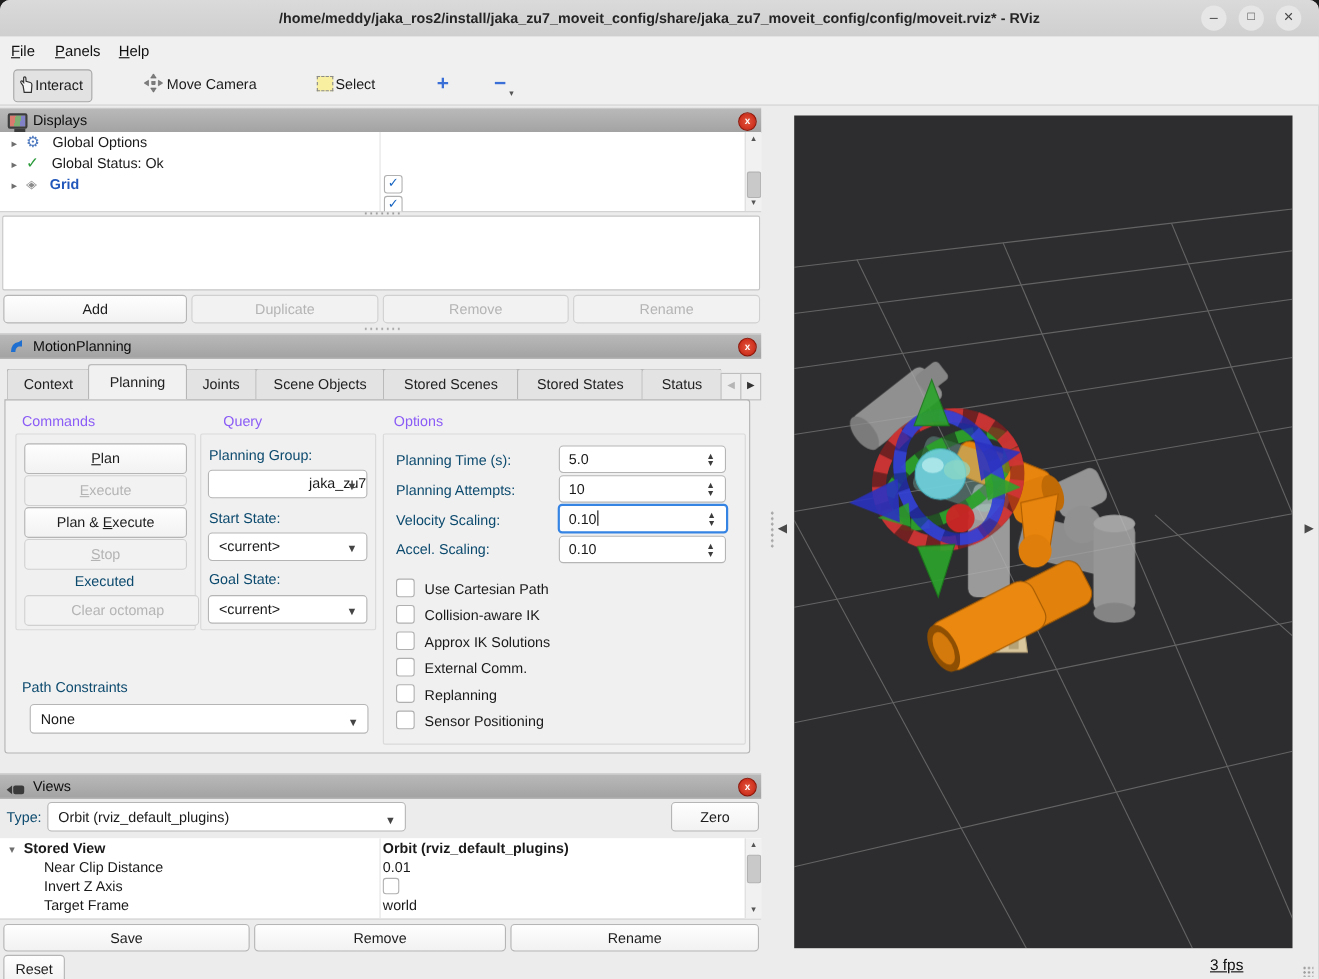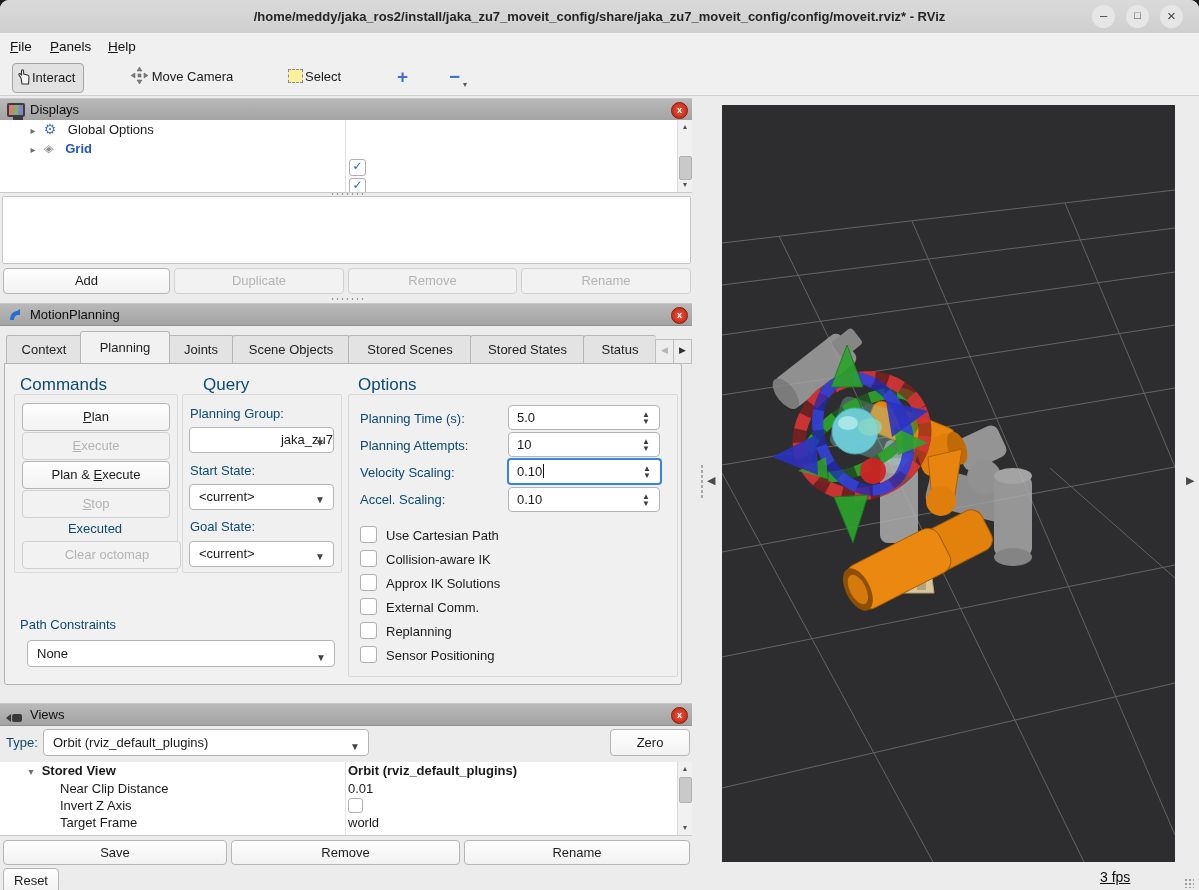--- a/index.html
+++ b/index.html
@@ -25,21 +25,21 @@
   .hdots{height:4px;background-image:radial-gradient(#9a9a9a 1px,transparent 1.2px);background-size:5px 4px;}
   .select-swatch{display:inline-block;width:13px;height:12px;background:#f8f0a0;border:1.4px dashed #8a8a8a;vertical-align:-2px;margin-right:2px;}
   .blue-glyph{color:#3a6fd8;font-weight:bold;font-size:19px;}
   
   .panel-header{height:21px;background:linear-gradient(#b9b9b9,#a3a3a3);border-top:1px solid #c6c6c6;
     border-bottom:1px solid #8f8f8f;}
   .panel-title{font-size:13px;color:#0d0d0d;line-height:21px;}
   .closebtn{width:15px;height:15px;border-radius:50%;background:radial-gradient(#e5573f,#c21e0e);
     border:1px solid #8e1608;color:#fff;font-size:9px;font-weight:bold;text-align:center;line-height:14px;top:3px;}
   .white-area{background:#fff;border-bottom:1px solid #c9c9c9;}
-  .tree-row{height:19px;line-height:19px;white-space:nowrap;margin-left:20px;}
+  .tree-row{height:19px;line-height:19px;white-space:nowrap;}
   .expand-icon{display:inline-block;width:14px;color:#6e6e6e;font-size:10px;text-align:center;}
   .blue-item{color:#2157ba;font-weight:bold;}
   .cb{width:15px;height:15px;border:1px solid #b0b0b0;border-radius:3px;background:#fff;
     text-align:center;line-height:13px;font-size:12px;}
   .cb.checked::after{content:"✓";color:#1966c2;font-weight:bold;}
   .colsep{width:1px;background:#e3e3e3;}
   
   .vscroll{width:14px;background:#f1f1f1;border-left:1px solid #dcdcdc;}
   .sb-btn{left:0;width:14px;height:14px;color:#555;font-size:7px;text-align:center;line-height:14px;}
   .sb-thumb{left:1px;width:11px;background:#c9c9c9;border:1px solid #b2b2b2;border-radius:2px;}
@@ -54,21 +54,21 @@
   .spin .updown{position:absolute;right:6px;top:1px;bottom:1px;width:14px;color:#3c3c3c;font-size:8px;
     display:flex;flex-direction:column;justify-content:center;line-height:7px;text-align:center;}
   .caret{display:inline-block;width:1px;height:14px;background:#111;vertical-align:-2px;margin-left:1px;}
   
   .tab{top:8px;height:27px;line-height:27px;background:#e3e3e3;border:1px solid #b6b6b6;border-bottom:none;
     text-align:center;font-size:13px;color:#222;border-radius:3px 3px 0 0;}
   .tab.active{top:4px;height:31px;line-height:31px;background:#f1f1f1;z-index:3;}
   .tabscroll{top:12px;height:23px;width:17px;background:#ededed;border:1px solid #bdbdbd;
     text-align:center;line-height:21px;font-size:9px;color:#333;}
   .groupbox{border:1px solid #d9d9d9;border-radius:2px;background:#f0f0f0;}
-  .sec-label{font-size:17px;color:#0c4a6e;}
+  .sec-label{font-size:13px;color:#8b5cf6;}
   .fld-label{font-size:13px;color:#0c4a6e;white-space:nowrap;}
   .cbrow{height:24px;line-height:17px;white-space:nowrap;}
   .cbrow .cb{display:inline-block;vertical-align:-3px;margin-right:9px;}
   
   .viewport{left:722px;top:105px;width:453px;height:757px;background:#2d2d2f;}
   .edge-arrow{color:#4a4a4a;font-size:11px;}
   .fps{font-size:14px;color:#0c0c0c;}
   .grip{width:10px;height:10px;background-image:radial-gradient(#9d9d9d 1px,transparent 1.2px);background-size:4px 4px;}
   
   .monitor-icon{width:14px;height:10px;border:2px solid #3c3c3c;border-radius:2px;
@@ -127,20 +127,25 @@
     <span class="abs monitor-icon" style="left:7px;top:4px;"></span>
     <span class="abs panel-title" style="left:30px;">Displays</span>
     <span class="abs closebtn" style="left:671px;">x</span>
   </div>
   <div class="abs white-area" style="left:0;top:120px;width:692px;height:72px;overflow:hidden;">
     <div class="abs colsep" style="left:345px;top:0;height:72px;"></div>
     <div class="tree-row">
       <span style="margin-left:6px;" class="expand-icon">▸</span>
       <span class="gear-icon">⚙</span>
       <span style="margin-left:8px;">Global Options</span>
+    </div>
+    <div class="tree-row">
+      <span style="margin-left:6px;" class="expand-icon">▸</span>
+      <span class="check-icon">✓</span>
+      <span style="margin-left:8px;">Global Status: Ok</span>
     </div>
     <div class="tree-row">
       <span style="margin-left:6px;" class="expand-icon">▸</span>
       <span class="grid-icon">◈</span>
       <span class="blue-item" style="margin-left:8px;">Grid</span>
     </div>
     <div class="abs cb checked" style="left:349px;top:39px;"></div>
     <div class="abs cb checked" style="left:349px;top:58px;"></div>
     <div class="abs vscroll" style="left:677px;top:0;height:72px;">
       <div class="abs sb-btn" style="top:0;">▲</div>

